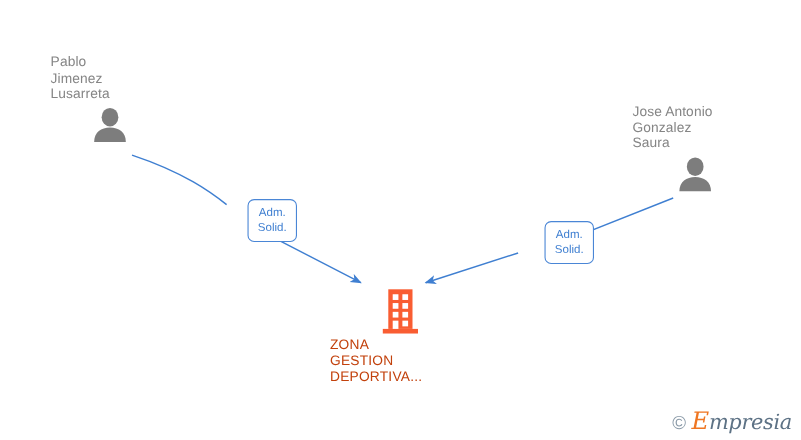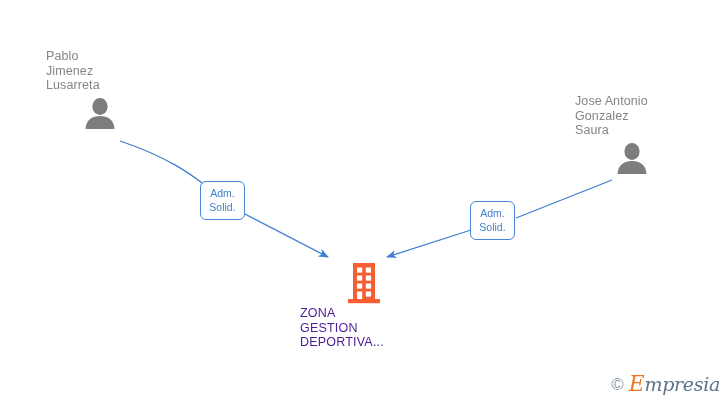--- a/index.html
+++ b/index.html
@@ -39,40 +39,41 @@
   }
   .person-icon {
     display: block;
     margin: 4px auto 0 auto;
   }
   .company-icon {
     display: block;
     margin: 0 auto 2px auto;
   }
   .company-label {
-    color: #4c1d95;
+    color: #c2410c;
     font-size: 12.5px;
     line-height: 14.5px;
     white-space: pre-line;
     letter-spacing: 0.2px;
   }
 
   
   .rel-badge {
     position: absolute;
     box-sizing: border-box;
     border: 1px solid #4a86d6;
     border-radius: 6px;
     background: #ffffff;
     color: #3f7fd1;
     font-size: 10.5px;
     line-height: 14px;
     text-align: center;
     padding: 4px 6px 5px 6px;
     white-space: pre-line;
+    margin-left: 25px;
   }
 
   
   #watermark {
     position: absolute;
     right: 8px;
     bottom: 6px;
     display: flex;
     align-items: center;
     gap: 5px;

